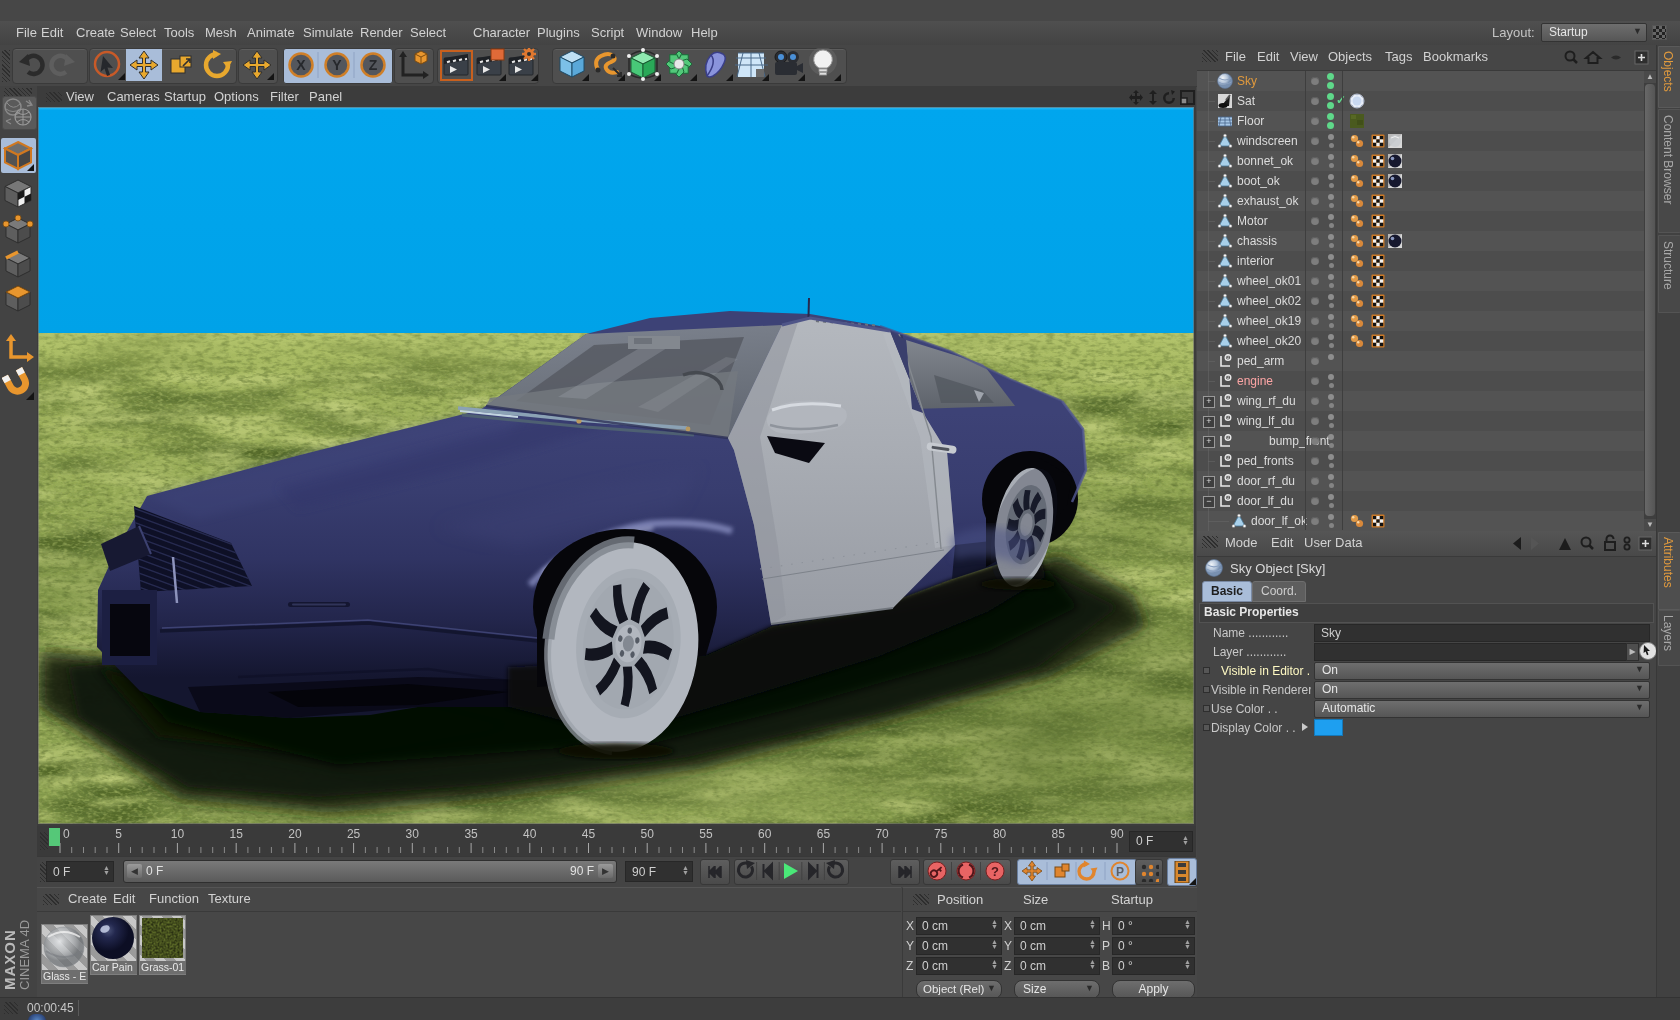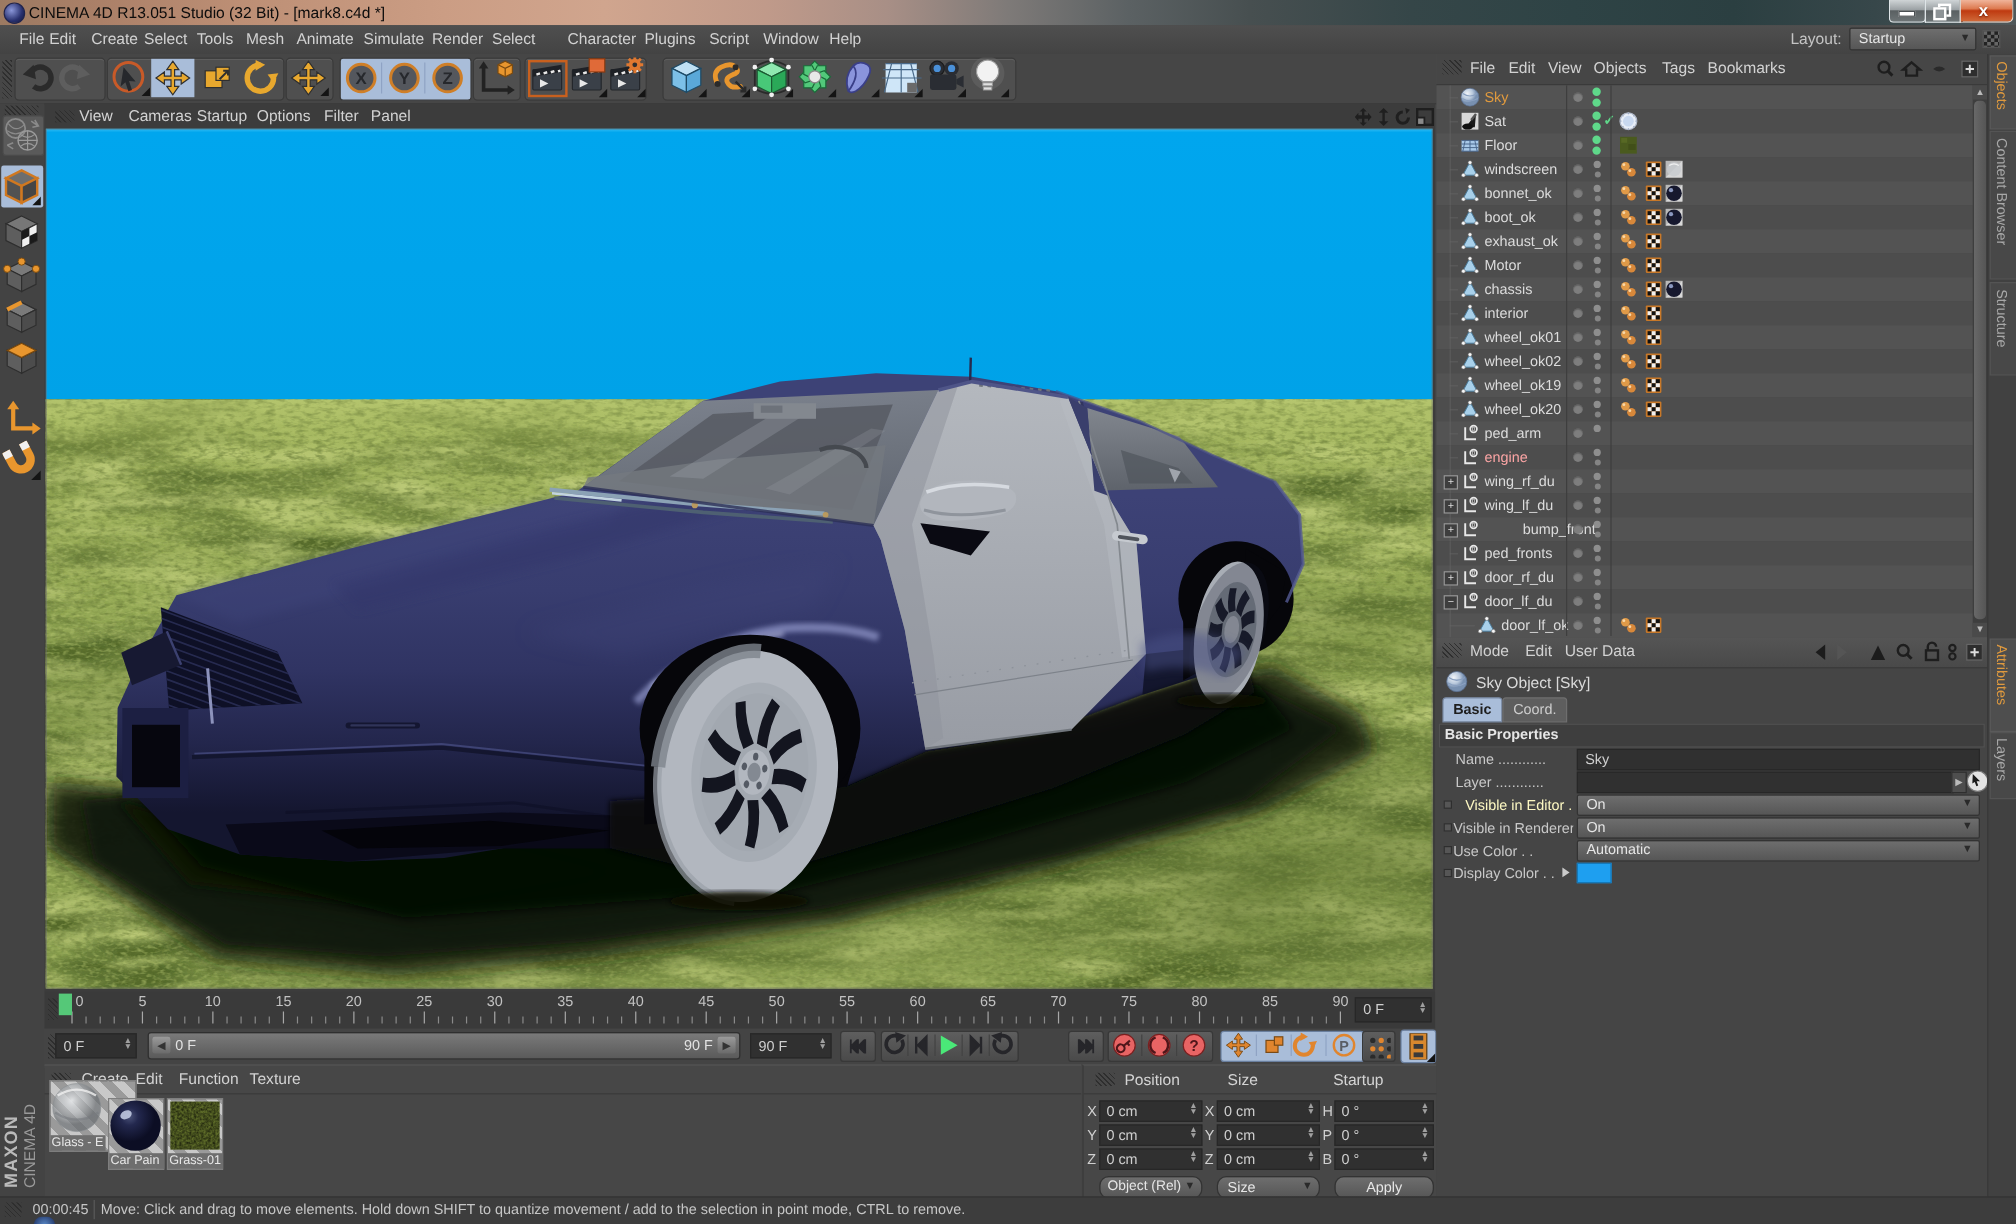--- a/index.html
+++ b/index.html
@@ -10,36 +10,20 @@
   .hatch{background-image:repeating-linear-gradient(45deg,#2e2e2e 0,#2e2e2e 1px,transparent 1px,transparent 3px);}
   .grp{background:#4f4f4f;border:1px solid #3a3a3a;border-radius:4px;box-shadow:inset 0 1px 0 #5d5d5d;}
   .fld{background:#303030;border:1px solid #272727;color:#cfcfcf;font-size:12px;}
   .drop{background:linear-gradient(#6e6e6e,#565656);border:1px solid #333;border-radius:2px;color:#e6e6e6;font-size:12px;}
   .spin{position:absolute;right:2px;width:9px;color:#a0a0a0;font-size:7px;line-height:5px;text-align:center;}
 </style>
 </head>
 <body>
 <div id="app">
 
-  <div class="abs" style="left:0;top:0;width:1680px;height:21px;
-    background:linear-gradient(90deg,#9c7a62 0%,#ab8068 5%,#bd8f75 12%,#cb9d84 22%,#d0a58e 30%,#c09a8a 38%,#a88f86 44%,#7e7a78 50%,#5b6163 56%,#474f50 62%,#354648 70%,#2e4345 78%,#2b3f41 86%,#37474a 93%,#51585a 100%);">
-    <div class="abs" style="left:3px;top:2px;width:16px;height:16px;border-radius:50%;
-      background:radial-gradient(circle at 35% 35%,#8a96d8,#28306e 60%,#13173a);border:1px solid #20244d;"></div>
-    <div class="abs" style="left:24px;top:3px;color:#0c0c0c;font-size:13px;">CINEMA 4D R13.051 Studio (32 Bit) - [mark8.c4d *]</div>
-    <div class="abs" style="left:1574px;top:0;width:29px;height:18px;border:1px solid #dfe5e8;border-top:none;border-radius:0 0 4px 4px;background:linear-gradient(#cfd4d6 0%,#9ba1a4 45%,#5a6062 50%,#6d7476 100%);">
-      <div class="abs" style="left:7px;top:9px;width:12px;height:3px;background:#fff;border:1px solid #4a4f52;"></div>
-    </div>
-    <div class="abs" style="left:1604px;top:0;width:28px;height:18px;border:1px solid #dfe5e8;border-top:none;background:linear-gradient(#cfd4d6 0%,#9ba1a4 45%,#5a6062 50%,#6d7476 100%);">
-      <div class="abs" style="left:10px;top:3px;width:7px;height:7px;border:2px solid #fff;"></div>
-      <div class="abs" style="left:6px;top:6px;width:7px;height:7px;border:2px solid #fff;background:#8d9396;"></div>
-    </div>
-    <div class="abs" style="left:1633px;top:0;width:43px;height:18px;border:1px solid #e8d8ce;border-top:none;border-radius:0 0 5px 0;background:linear-gradient(#f0b49a 0%,#dd7a50 40%,#bf3a10 50%,#d06a3a 100%);">
-      <div class="abs" style="left:15px;top:0px;color:#fff;font-size:14px;font-weight:bold;text-shadow:0 1px 2px #6a1a00;">x</div>
-    </div>
-  </div>
 
   <div class="abs" style="left:0;top:21px;width:1680px;height:24px;background:linear-gradient(#4f4f4f,#434343);border-bottom:1px solid #353535;">
     <div class="abs menutext" style="left:16px;top:4px;">File</div>
       <div class="abs menutext" style="left:41px;top:4px;">Edit</div>
       <div class="abs menutext" style="left:76px;top:4px;">Create</div>
       <div class="abs menutext" style="left:120px;top:4px;">Select</div>
       <div class="abs menutext" style="left:164px;top:4px;">Tools</div>
       <div class="abs menutext" style="left:205px;top:4px;">Mesh</div>
       <div class="abs menutext" style="left:247px;top:4px;">Animate</div>
       <div class="abs menutext" style="left:303px;top:4px;">Simulate</div>
@@ -858,21 +842,21 @@
       </div>
   </div>
 
   <div class="abs" style="left:37px;top:887px;width:864px;height:110px;background:#474747;border-top:1px solid #555;">
     <div class="abs hatch" style="left:6px;top:6px;width:16px;height:11px;"></div>
     <div class="abs menutext" style="left:31px;top:3px;">Create</div>
     <div class="abs menutext" style="left:76px;top:3px;">Edit</div>
     <div class="abs menutext" style="left:112px;top:3px;">Function</div>
     <div class="abs menutext" style="left:171px;top:3px;">Texture</div>
     <div style="position:absolute;left:0;top:23px;width:864px;height:1px;background:#3a3a3a;"></div>
-<div class="abs" style="left:4px;top:12px;width:45px;height:58px;border:1px solid #7e7e7e;background:repeating-linear-gradient(45deg,#9a9a9a 0 7px,#c8c8c8 7px 14px);padding-left:26px;">
+<div class="abs" style="left:4px;top:36px;width:45px;height:58px;border:1px solid #7e7e7e;background:repeating-linear-gradient(45deg,#9a9a9a 0 7px,#c8c8c8 7px 14px);">
         <svg width="45" height="44" viewBox="0 0 45 44" style="position:absolute;left:0;top:0;">
           <defs>
             <radialGradient id="glassg" cx="0.4" cy="0.35">
               <stop offset="0" stop-color="#e8eaec" stop-opacity="0.9"></stop>
               <stop offset="0.5" stop-color="#b8bcc0" stop-opacity="0.55"></stop>
               <stop offset="1" stop-color="#6a6e72" stop-opacity="0.7"></stop>
             </radialGradient>
           </defs>
           <circle cx="22" cy="22" r="20" fill="url(#glassg)" stroke="#8a8e92" stroke-width="0.5"></circle>
           <path d="M6 12 Q22 2 38 12" stroke="#f0f0f0" stroke-width="2" fill="none" opacity="0.8"></path>
@@ -1647,16 +1631,15 @@
 
   <div class="abs" style="left:0px;top:890px;width:37px;height:107px;background:#434343;">
     <div style="position:absolute;left:1px;top:100px;transform:rotate(-90deg);transform-origin:top left;color:#bababa;font-size:15px;font-weight:bold;white-space:nowrap;letter-spacing:1px;">MAXON</div>
     <div style="position:absolute;left:17px;top:100px;transform:rotate(-90deg);transform-origin:top left;color:#9a9a9a;font-size:13px;white-space:nowrap;">CINEMA 4D</div>
   </div>
 
   <div class="abs" style="left:0;top:997px;width:1680px;height:23px;background:#3d3d3d;border-top:1px solid #333;">
     <div class="abs hatch" style="left:4px;top:4px;width:14px;height:12px;"></div>
     <div class="abs" style="left:27px;top:3px;color:#c6c6c6;font-size:12px;">00:00:45</div>
     <div class="abs" style="left:78px;top:2px;width:1px;height:16px;background:#5a5a5a;"></div>
-    <div class="abs" style="left:84px;top:3px;color:#c6c6c6;font-size:12px;">Move: Click and drag to move elements. Hold down SHIFT to quantize movement / add to the selection in point mode, CTRL to remove.</div>
     <div class="abs" style="left:28px;top:16px;width:18px;height:7px;border-radius:9px 9px 0 0;background:radial-gradient(circle at 50% 100%,#5a8ac8,#1a2a5a);"></div>
   </div>
 </div>
 
 </body></html>

